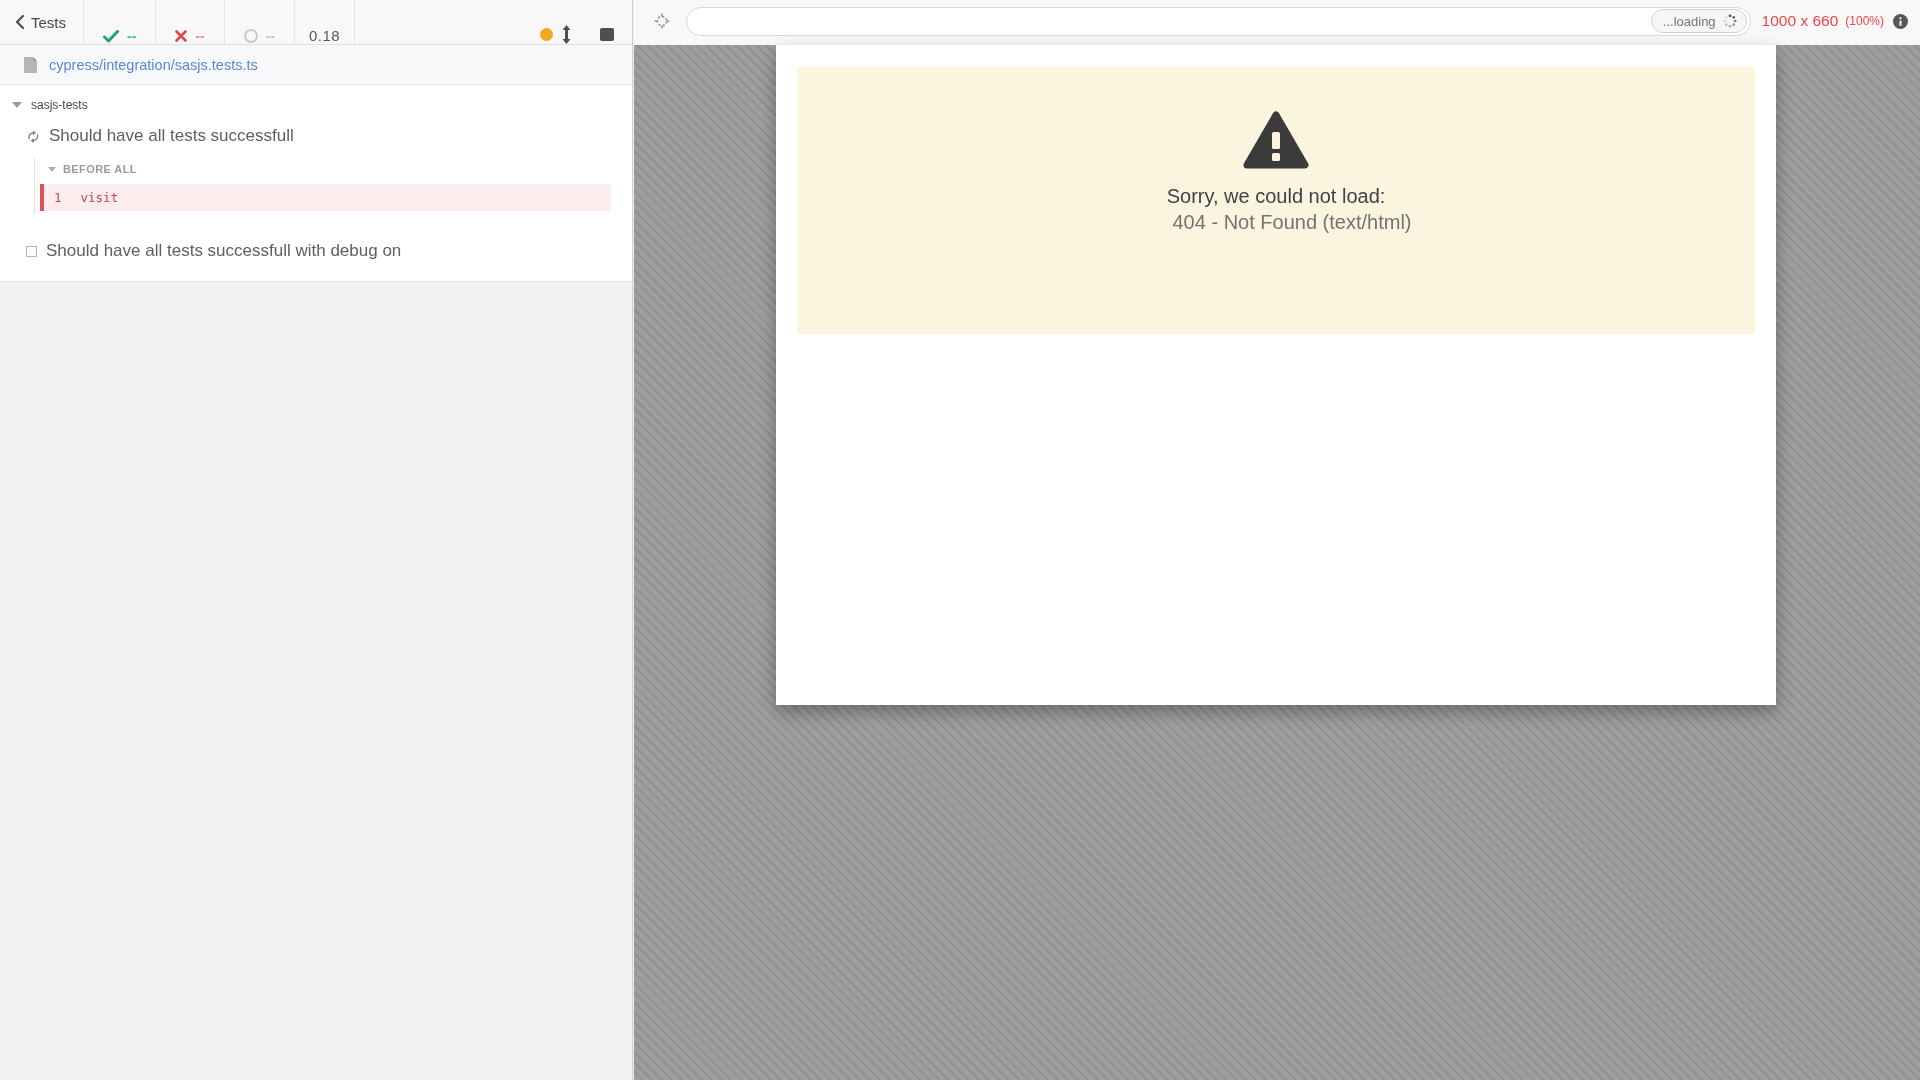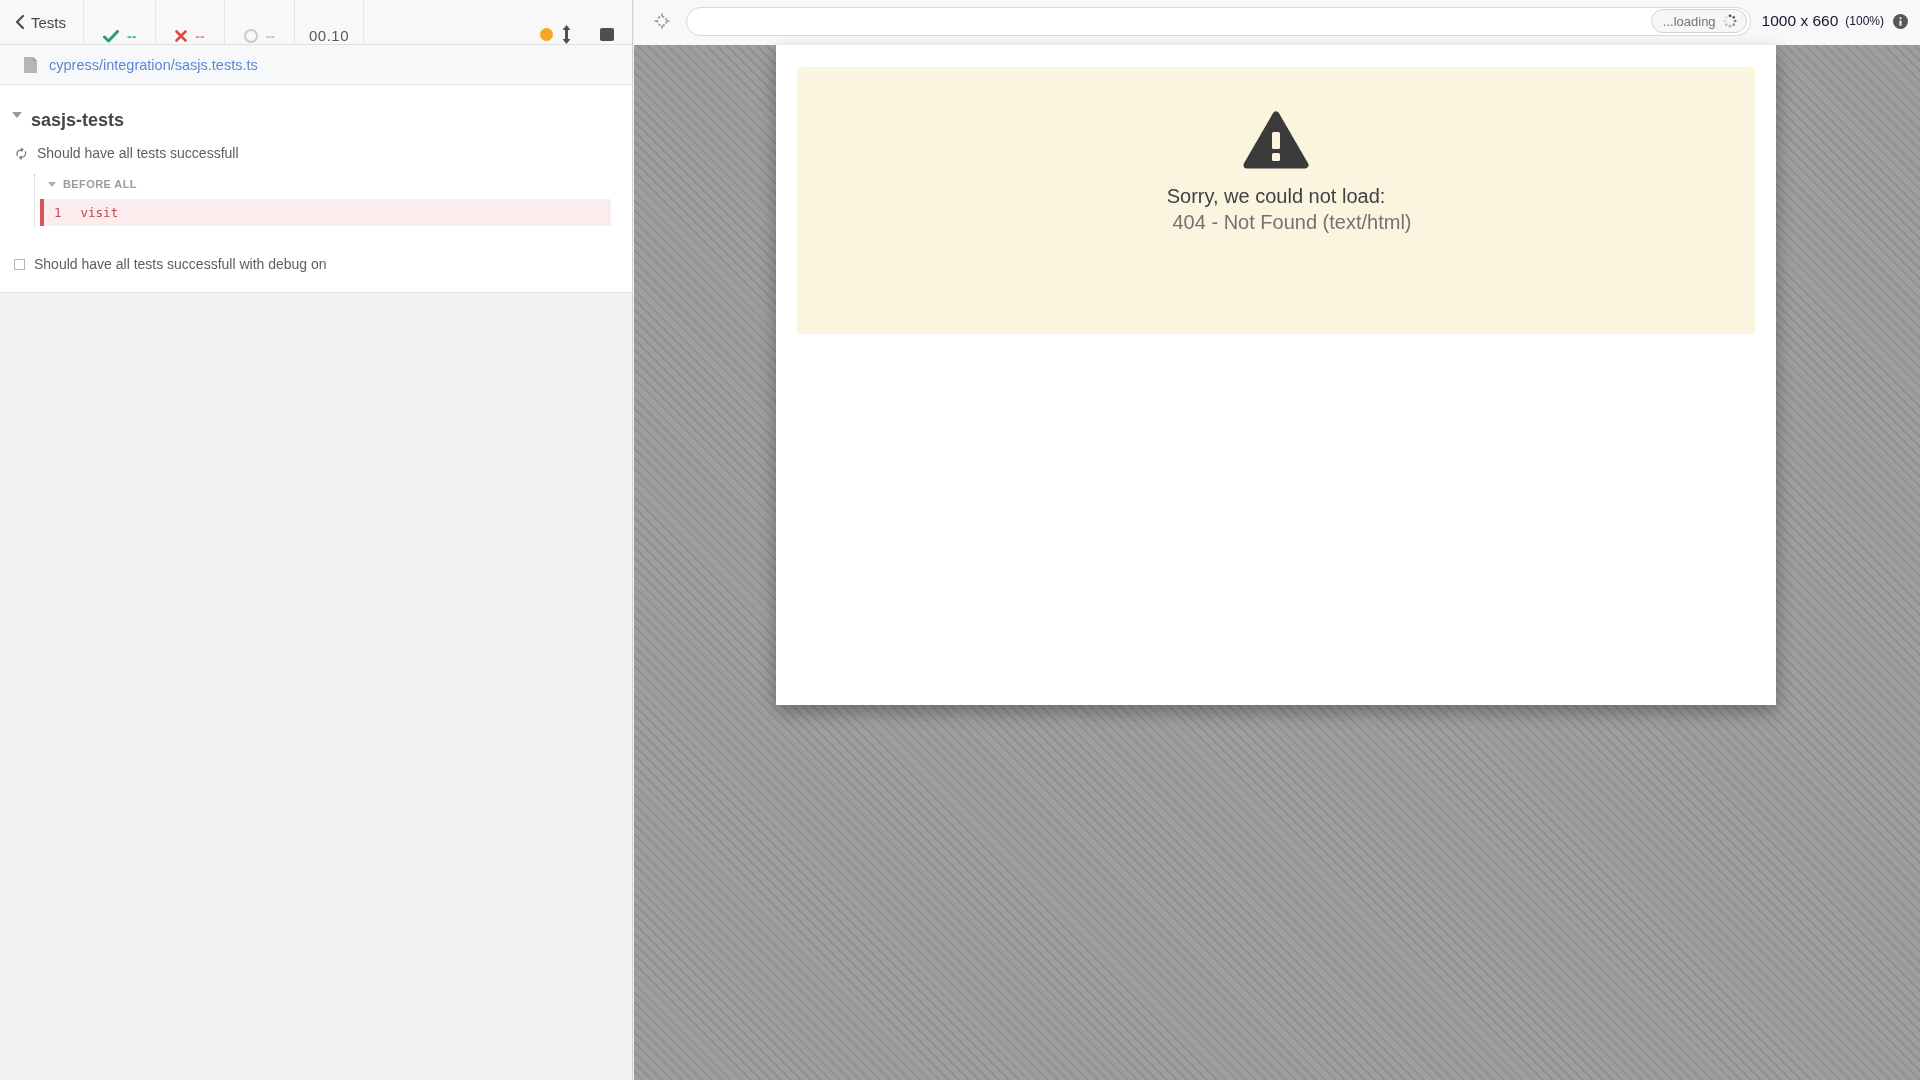--- a/index.html
+++ b/index.html
@@ -28,24 +28,24 @@
              background: #4d4f52; cursor: pointer; }
 
   .spec-row { height: 40px; background: #f7f8fa; border-bottom: 1px solid #e7e7e7;
               display: flex; align-items: center; gap: 12px; padding-left: 24px; }
   .spec-link { color: #5a87d7; font-size: 14.5px; text-decoration: none; cursor: pointer; }
 
   .runnables { background: #ffffff; border-bottom: 1px solid #e2e2e2; padding: 8px 0 14px; }
   .suite-header { display: flex; align-items: center; gap: 9px; padding: 5px 12px; cursor: pointer; }
   .caret-down { width: 0; height: 0; border-left: 5px solid transparent;
                 border-right: 5px solid transparent; border-top: 6px solid #9a9a9a; }
-  .suite-title { font-size: 18px; font-weight: 700; color: #43474c; margin-top: 12px; }
-
-  .test-row { display: flex; align-items: center; gap: 9px; padding: 6px 12px 6px 14px;
-              font-size: 14px; color: #5c6066; cursor: pointer; }
+  .suite-title { font-size: 12px; font-weight: 400; color: #43474c; }
+
+  .test-row { display: flex; align-items: center; gap: 9px; padding: 6px 12px 6px 26px;
+              font-size: 17px; color: #5c6066; cursor: pointer; }
   .test-row.running { margin-top: 3px; }
   .test-row.pending { margin-top: 22px; }
   .box-icon { width: 11px; height: 11px; border: 1.5px solid #b3b3b3; background: transparent; }
 
   .hook-block { margin: 7px 0 0 34px; border-left: 1px dotted #c9c9c9; padding-bottom: 2px; }
   .hook-header { display: flex; align-items: center; gap: 7px; padding: 4px 0 9px 13px;
                  font-size: 11px; font-weight: 600; color: #9b9b9b; letter-spacing: 0.4px;
                  cursor: pointer; }
   .hook-caret { border-left: 4px solid transparent; border-right: 4px solid transparent;
                 border-top: 5px solid #adadad; width: 0; height: 0; }
@@ -62,21 +62,21 @@
                    display: flex; align-items: center; padding: 0 8px 16px 17px; }
   .crosshair-btn { width: 22px; display: flex; justify-content: center; cursor: pointer; }
   .url-bar { flex: 1; height: 29px; margin-left: 13px; background: #ffffff;
              border: 1px solid #d9d9d9; border-radius: 15px;
              display: flex; align-items: center; padding: 0 3px 0 14px; }
   .url-input { flex: 1; border: none; outline: none; background: transparent;
                font-size: 14px; color: #555; font-family: "Liberation Sans", sans-serif; }
   .loading-badge { display: flex; align-items: center; gap: 7px; height: 24px;
                    padding: 0 9px 0 11px; border: 1px solid #d4d4d4; border-radius: 12px;
                    background: #f6f6f6; color: #747474; font-size: 13px; white-space: nowrap; }
-  .viewport-info { display: flex; align-items: center; margin-left: 11px; color: #0f172a; }
+  .viewport-info { display: flex; align-items: center; margin-left: 11px; color: #ef4444; }
   .vp-size { font-size: 15.5px; }
   .vp-scale { font-size: 12px; margin-left: 7px; }
   .vp-info-icon { margin-left: 9px; margin-right: 4px; display: flex; cursor: pointer; }
 
   .stage { position: absolute; left: 0; top: 45px; right: 0; bottom: 0;
            background-color: #9d9d9d;
            background-image: repeating-linear-gradient(45deg,
              #9e9e9e 0px, #9e9e9e 5px, #909090 5px, #909090 7px); }
   .aut-frame { position: absolute; left: 142px; top: 0; width: 1000px; height: 660px;
                background: #ffffff; box-shadow: 0 7px 16px rgba(0,0,0,0.30); }
@@ -117,21 +117,21 @@
           </svg>
       </span>
       <span>--</span>
     </div>
     <div class="tb-sep"></div>
     <div class="tb-stat pending">
       <span style="width:14px;height:14px;border:2px solid #c9c9c9;border-radius:50%;display:inline-block;"></span>
       <span>--</span>
     </div>
     <div class="tb-sep"></div>
-    <div class="tb-timer">00.10</div>
+    <div class="tb-timer">0.18</div>
     <div class="tb-sep"></div>
 
     <div class="tb-right">
       <span class="tb-dot"></span>
       <span class="tb-arrows">
         <svg width="11" height="19" viewBox="0 0 11 19">
             <path d="M5.5 0 L9.5 5 H7 V14 H9.5 L5.5 19 L1.5 14 H4 V5 H1.5 Z" fill="#4d4f52"></path>
           </svg>
       </span>
       <span class="tb-stop"></span>

